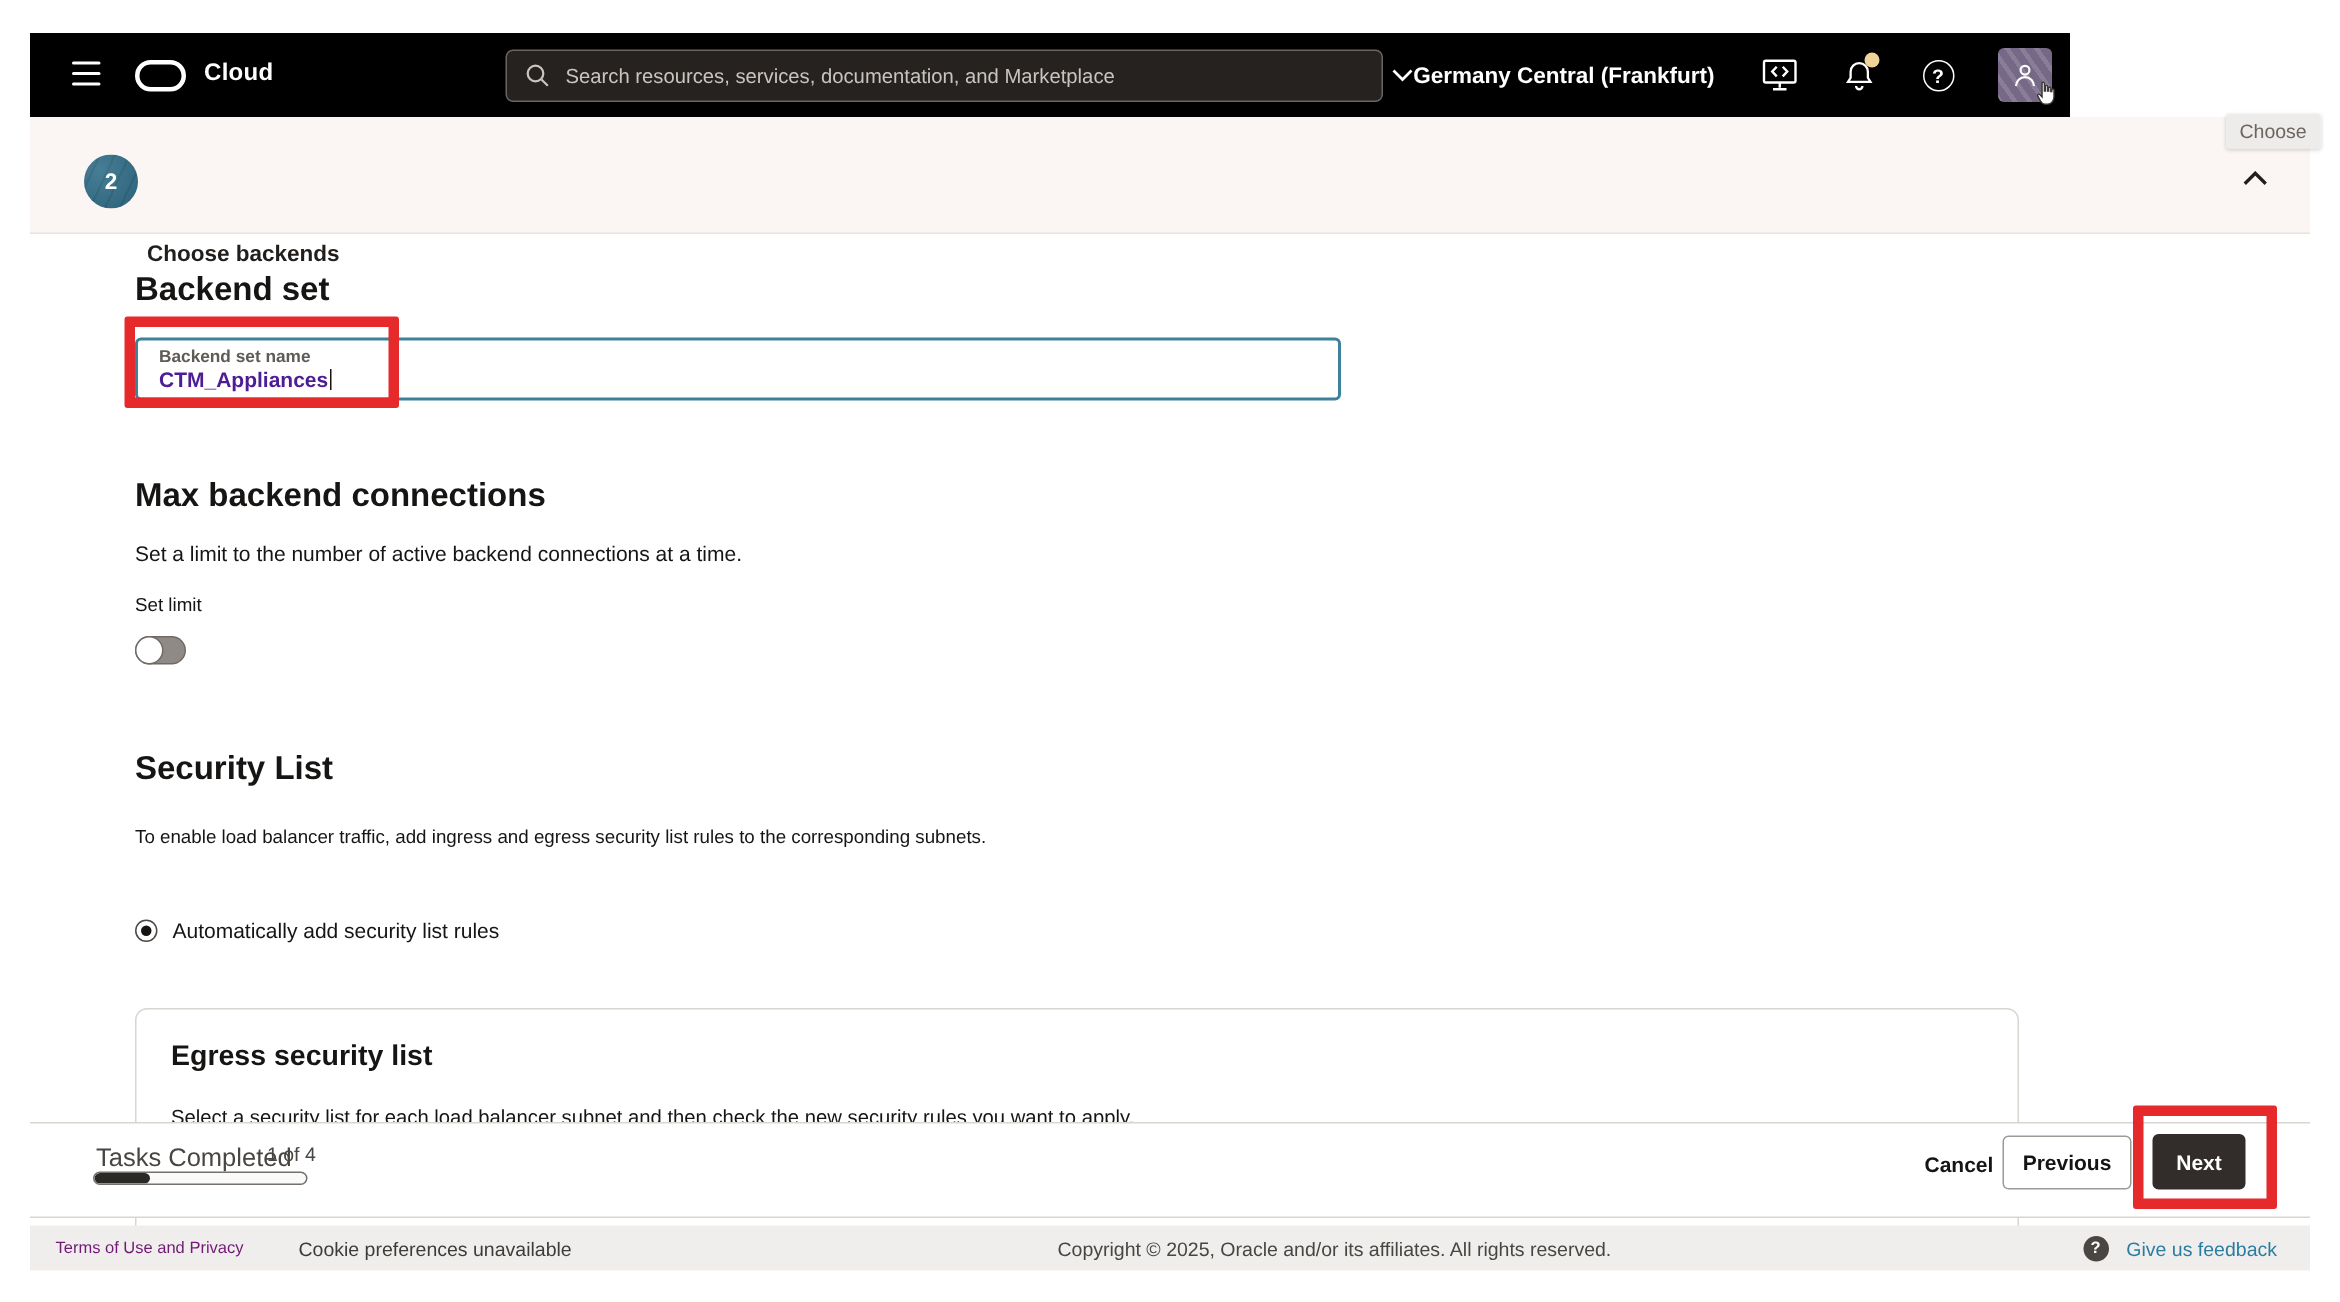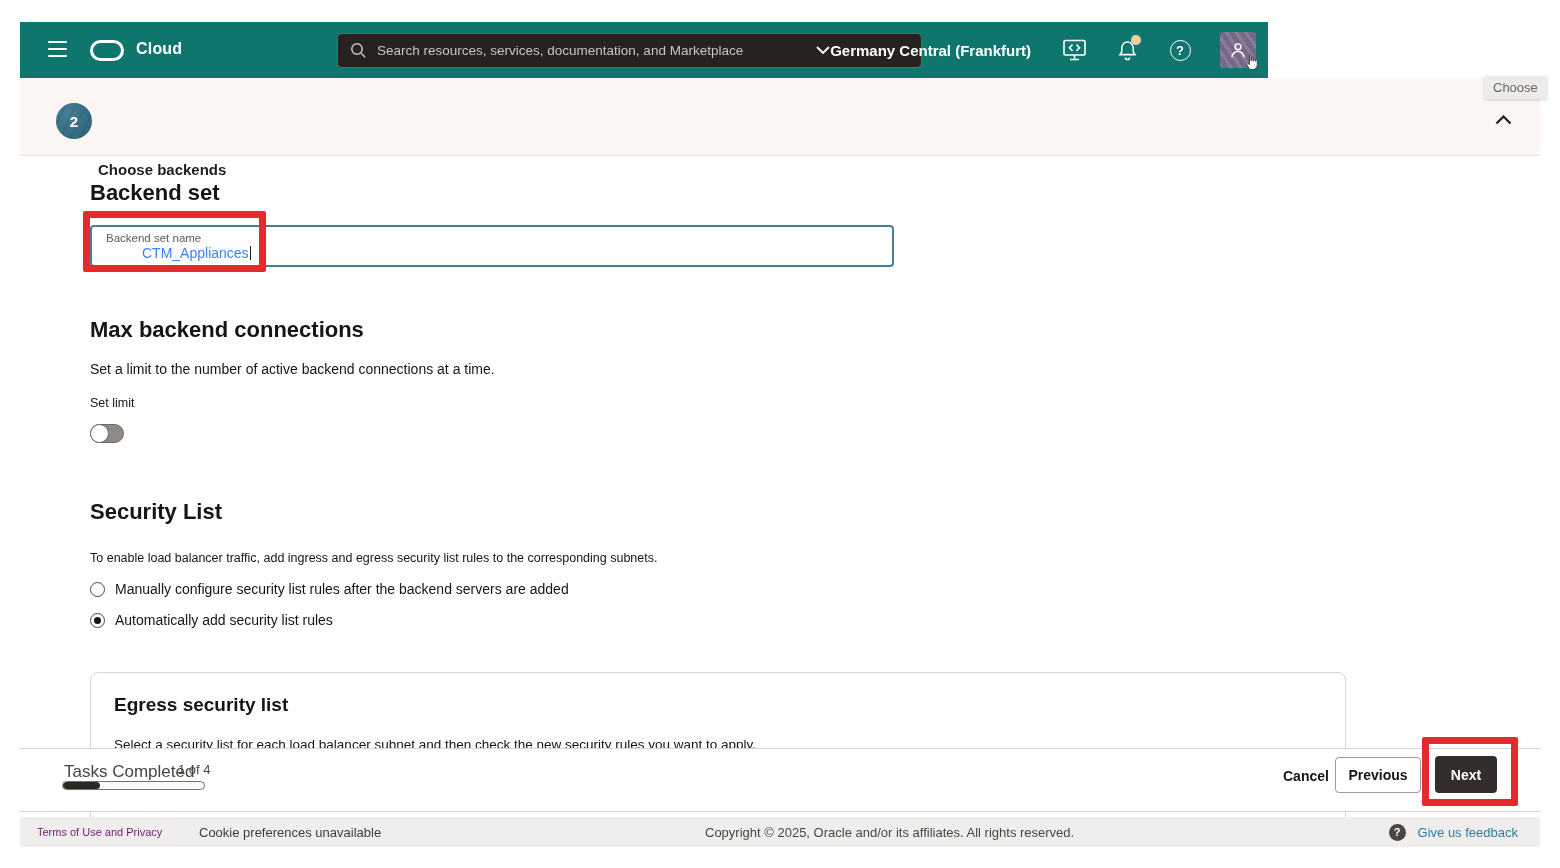--- a/index.html
+++ b/index.html
@@ -4,22 +4,22 @@
 <style>
   * { margin:0; padding:0; box-sizing:border-box; }
   html,body { background:#ffffff; }
   .page {
     position:relative; width:1560px; height:868px; overflow:hidden;
     background:#ffffff; font-family:"Liberation Sans", sans-serif; color:#161513;
   }
 
   
   .topbar {
-    position:absolute; left:20px; top:22px; width:1248px; height:56px;
-    background:#0f766e; display:flex; align-items:center;
+    position:absolute; left:20px; top:22px; width:1360px; height:56px;
+    background:#000000; display:flex; align-items:center;
   }
   .hamburger { position:absolute; left:28px; top:19px; width:19px; height:16px; display:flex; flex-direction:column; justify-content:space-between; cursor:pointer; }
   .hamburger div { height:2px; background:#fff; border-radius:1px; }
   .logo-mark { position:absolute; left:70px; top:18px; width:34px; height:21px; border:3.5px solid #fff; border-radius:12px; }
   .brand { position:absolute; left:116px; top:18px; font-size:16px; font-weight:bold; color:#fff; letter-spacing:.2px; }
   .searchbox {
     position:absolute; left:317px; top:11px; width:585px; height:35px;
     background:#26221f; border:1px solid #6b6560; border-radius:5px;
     display:flex; align-items:center; padding:0 12px; gap:10px;justify-content:flex-end;
   }
@@ -64,24 +64,24 @@
   .collapse-chevron { position:absolute; right:28px; top:33px; cursor:pointer; }
 
   
   .h-section { position:absolute; left:90px; font-size:22px; font-weight:bold; color:#161513; }
   .body-text { position:absolute; left:90px; font-size:14px; color:#161513; }
   .small-text { position:absolute; left:90px; font-size:12.5px; color:#161513; }
 
   .bsn-field {
     position:absolute; left:90px; top:225px; width:804px; height:42px;
     background:#fff; border:2px solid #3d819b; border-radius:4px;
-    padding:5px 14px 0 14px; cursor:text;
+    padding:5px 14px 0 14px; cursor:text;font-weight:bold;
   }
   .bsn-label { font-size:11.5px; color:#5f5b56; line-height:13px; }
-  .bsn-value { font-size:14px; color:#3b82f6; line-height:17px;margin-left:36px; }
+  .bsn-value { font-size:14px; color:#4c1d95; line-height:17px; }
   .caret { display:inline-block; width:1.5px; height:14px; background:#161513; margin-left:1px; vertical-align:-2px; }
 
   .toggle {
     position:absolute; left:90px; top:424px; width:34px; height:19px;
     background:#8f8a85; border:1px solid #6f6a65; border-radius:10px; cursor:pointer;
   }
   .toggle .thumb {
     position:absolute; left:-1px; top:-1px; width:19px; height:19px;
     background:#fff; border:1px solid #6f6a65; border-radius:50%;
   }
@@ -222,24 +222,20 @@
   <div class="h-section" style="top:317px;">Max backend connections</div>
   <div class="body-text" style="top:361px;">Set a limit to the number of active backend connections at a time.</div>
   <div class="small-text" style="top:396px;">Set limit</div>
   <div class="toggle">
       <div class="thumb"></div>
     </div>
 
   <div class="h-section" style="top:499px;">Security List</div>
   <div class="small-text" style="top:551px;">To enable load balancer traffic, add ingress and egress security list rules to the corresponding subnets.</div>
 
-  <div class="radio-row" style="top:581px;">
-    <span class="radio"></span>
-    <span class="radio-label">Manually configure security list rules after the backend servers are added</span>
-  </div>
   <div class="radio-row" style="top:612px;">
     <span class="radio selected"></span>
     <span class="radio-label">Automatically add security list rules</span>
   </div>
 
   <div class="egress-card">
     <div class="egress-title">Egress security list</div>
     <div class="egress-desc">Select a security list for each load balancer subnet and then check the new security rules you want to apply.</div>
   </div>
 

